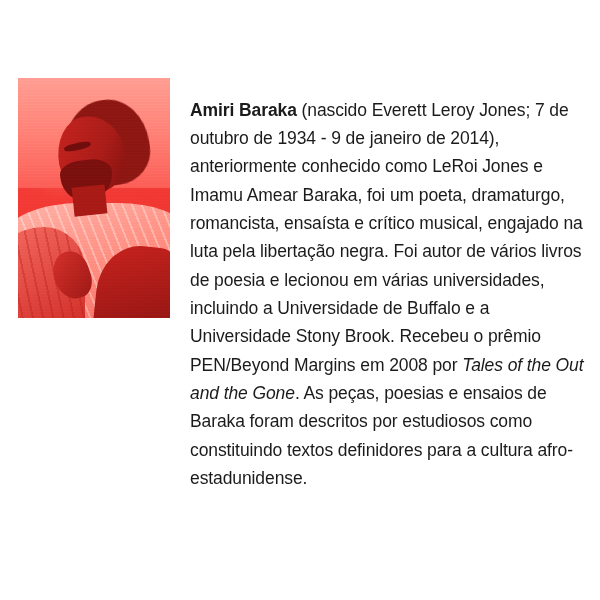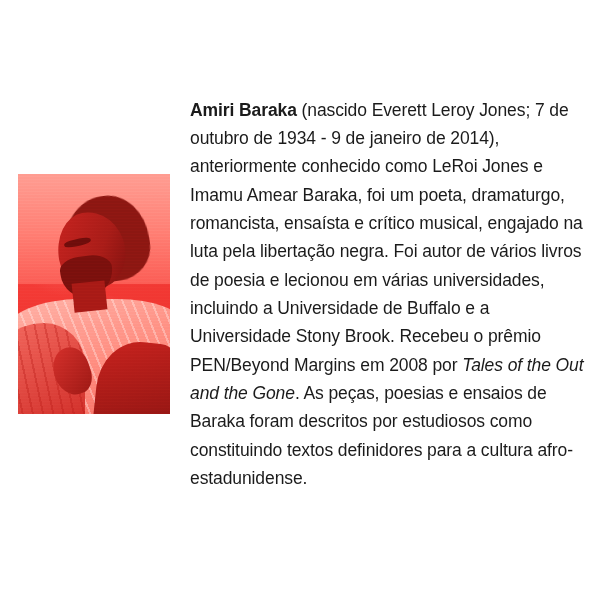--- a/index.html
+++ b/index.html
@@ -19,21 +19,21 @@
     height: 600px;
     background: #ffffff;
     box-sizing: border-box;
   }
   .content {
     position: absolute;
     left: 18px;
     top: 78px;
     right: 12px;
     display: flex;
-    align-items: center;
+    align-items: flex-start;
   }
   .portrait-wrap {
     flex: 0 0 auto;
     width: 152px;
     margin-right: 20px;
   }
   .portrait {
     position: relative;
     width: 152px;
     height: 240px;

